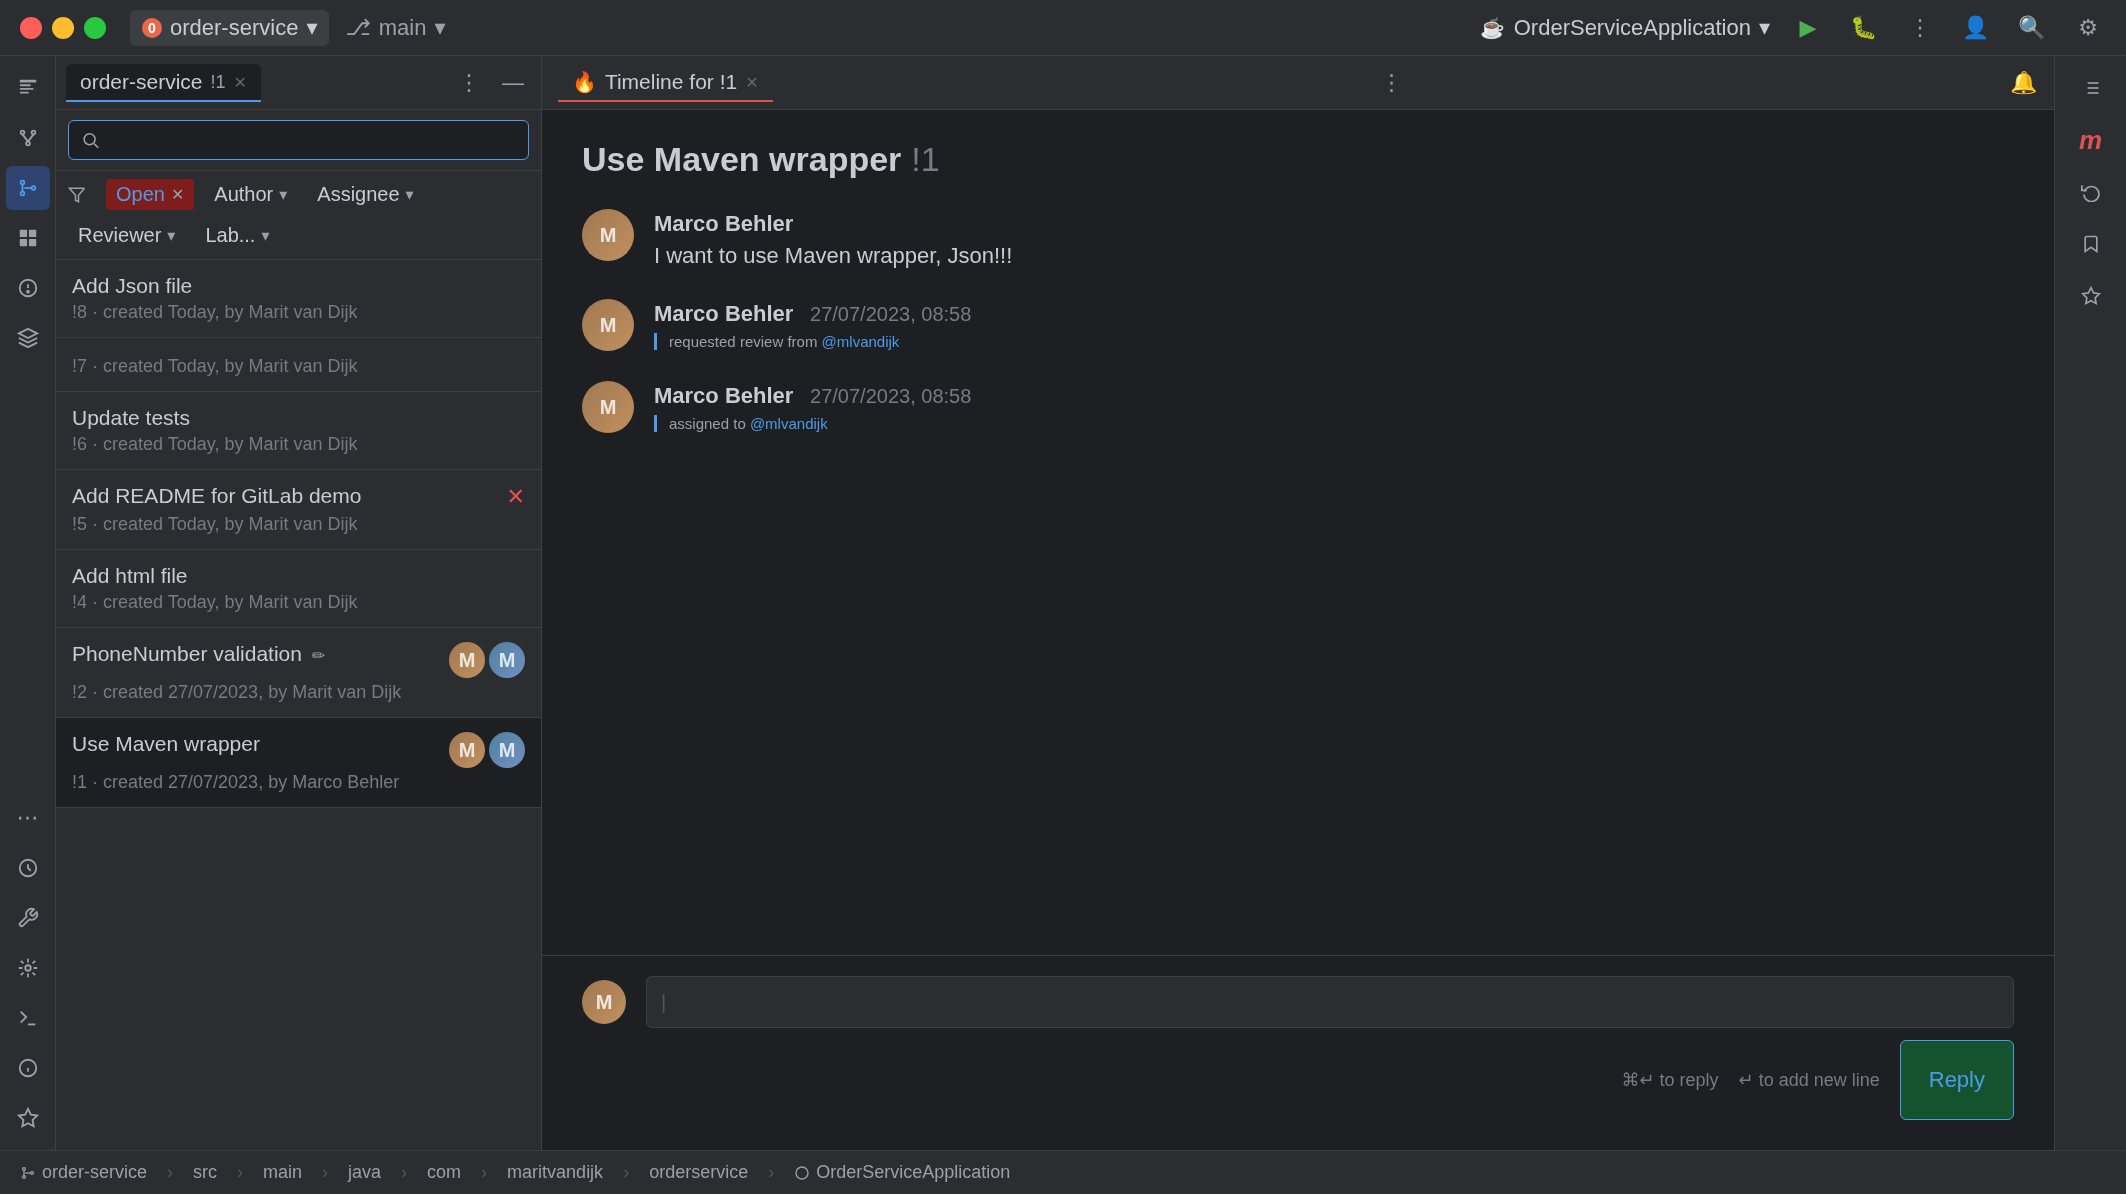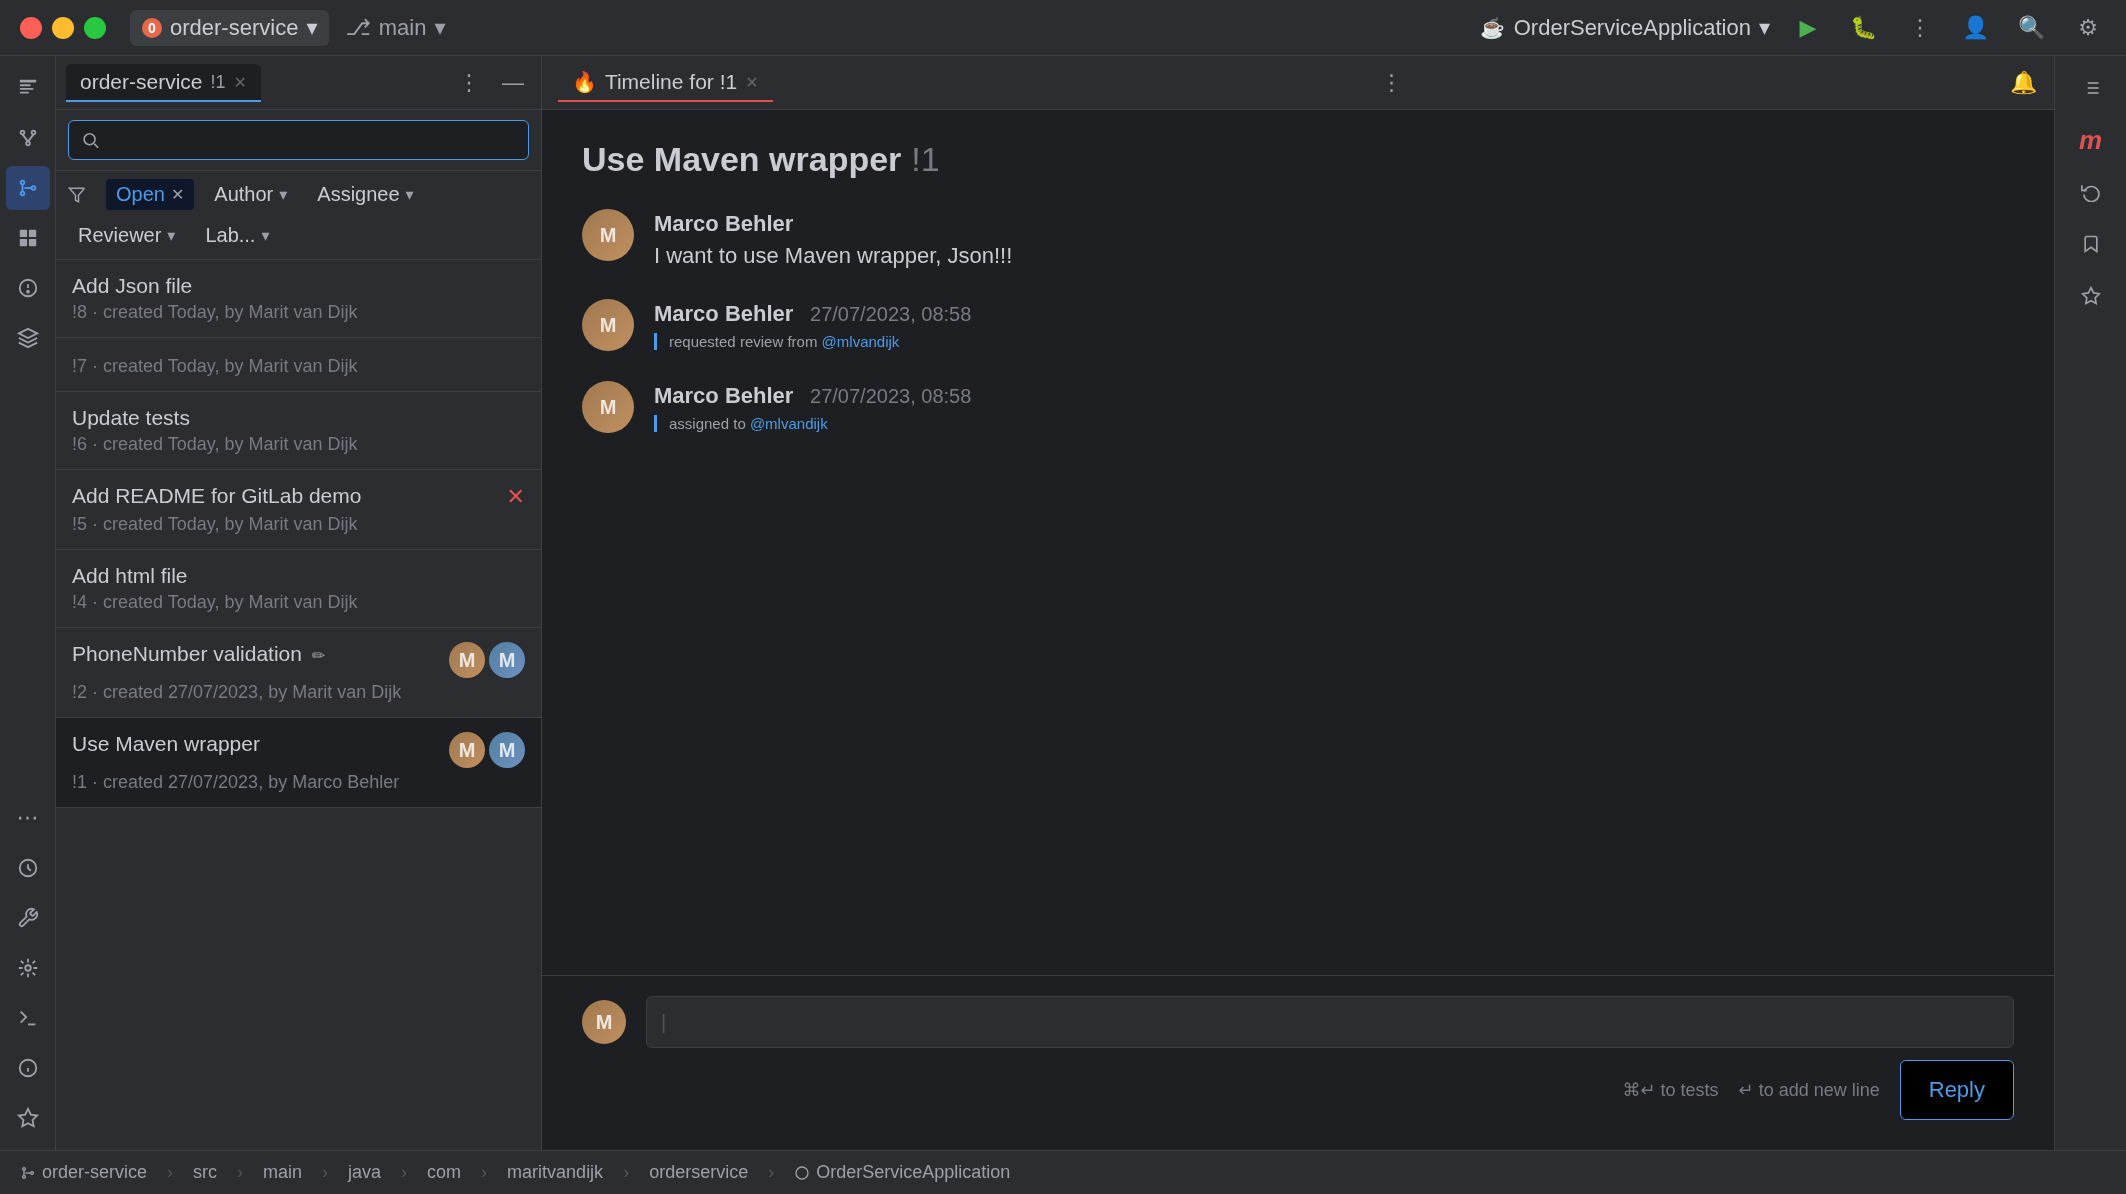--- a/index.html
+++ b/index.html
@@ -196,21 +196,21 @@
       align-items: center;
       gap: 6px;
       background: transparent;
       border-radius: 4px;
       padding: 4px 10px;
       font-size: 20px;
       cursor: pointer;
       color: #c9ccd2;
     }
     .filter-chip.active-filter {
-      background: #0f172a;
+      background: #7f1d1d;
       color: #4c9be8;
       text-align: center;
     }
     .filter-chip .close {
       color: #9da0a8;
       font-size: 16px;
     }
     .filter-chevron { font-size: 16px; color: #9da0a8; }
 
     
@@ -380,24 +380,24 @@
       align-items: center;
       justify-content: flex-end;
       gap: 20px;
       margin-top: 12px;
     }
     .reply-hint {
       font-size: 18px;
       color: #767b84;
     }
     .reply-btn {
-      background: #000000;
+      background: #14532d;
       border: 1px solid #4c9be8;
       color: #4c9be8;
-      padding: 16px 28px;
+      padding: 26px 28px;
       border-radius: 6px;
       cursor: pointer;
       font-size: 22px;
     }
 
     
     .right-panel {
       width: 72px;
       background: #2b2d30;
       border-left: 1px solid #3d3f43;
@@ -760,21 +760,21 @@
       <div class="reply-section">
         <div class="reply-row">
           <div class="timeline-avatar av-marco" style="width:44px;height:44px;margin-top:4px;">
             <div class="face-placeholder">M</div>
           </div>
           <div style="flex:1;">
             <div class="reply-input-wrap">
               <span style="color:#555; font-size:20px;">|</span>
             </div>
             <div class="reply-actions">
-              <span class="reply-hint">⌘↵ to tests</span>
+              <span class="reply-hint">⌘↵ to reply</span>
               <span class="reply-hint">↵ to add new line</span>
               <button class="reply-btn">Reply</button>
             </div>
           </div>
         </div>
       </div>
     </div>
   </div>
 
   <div class="right-panel">

